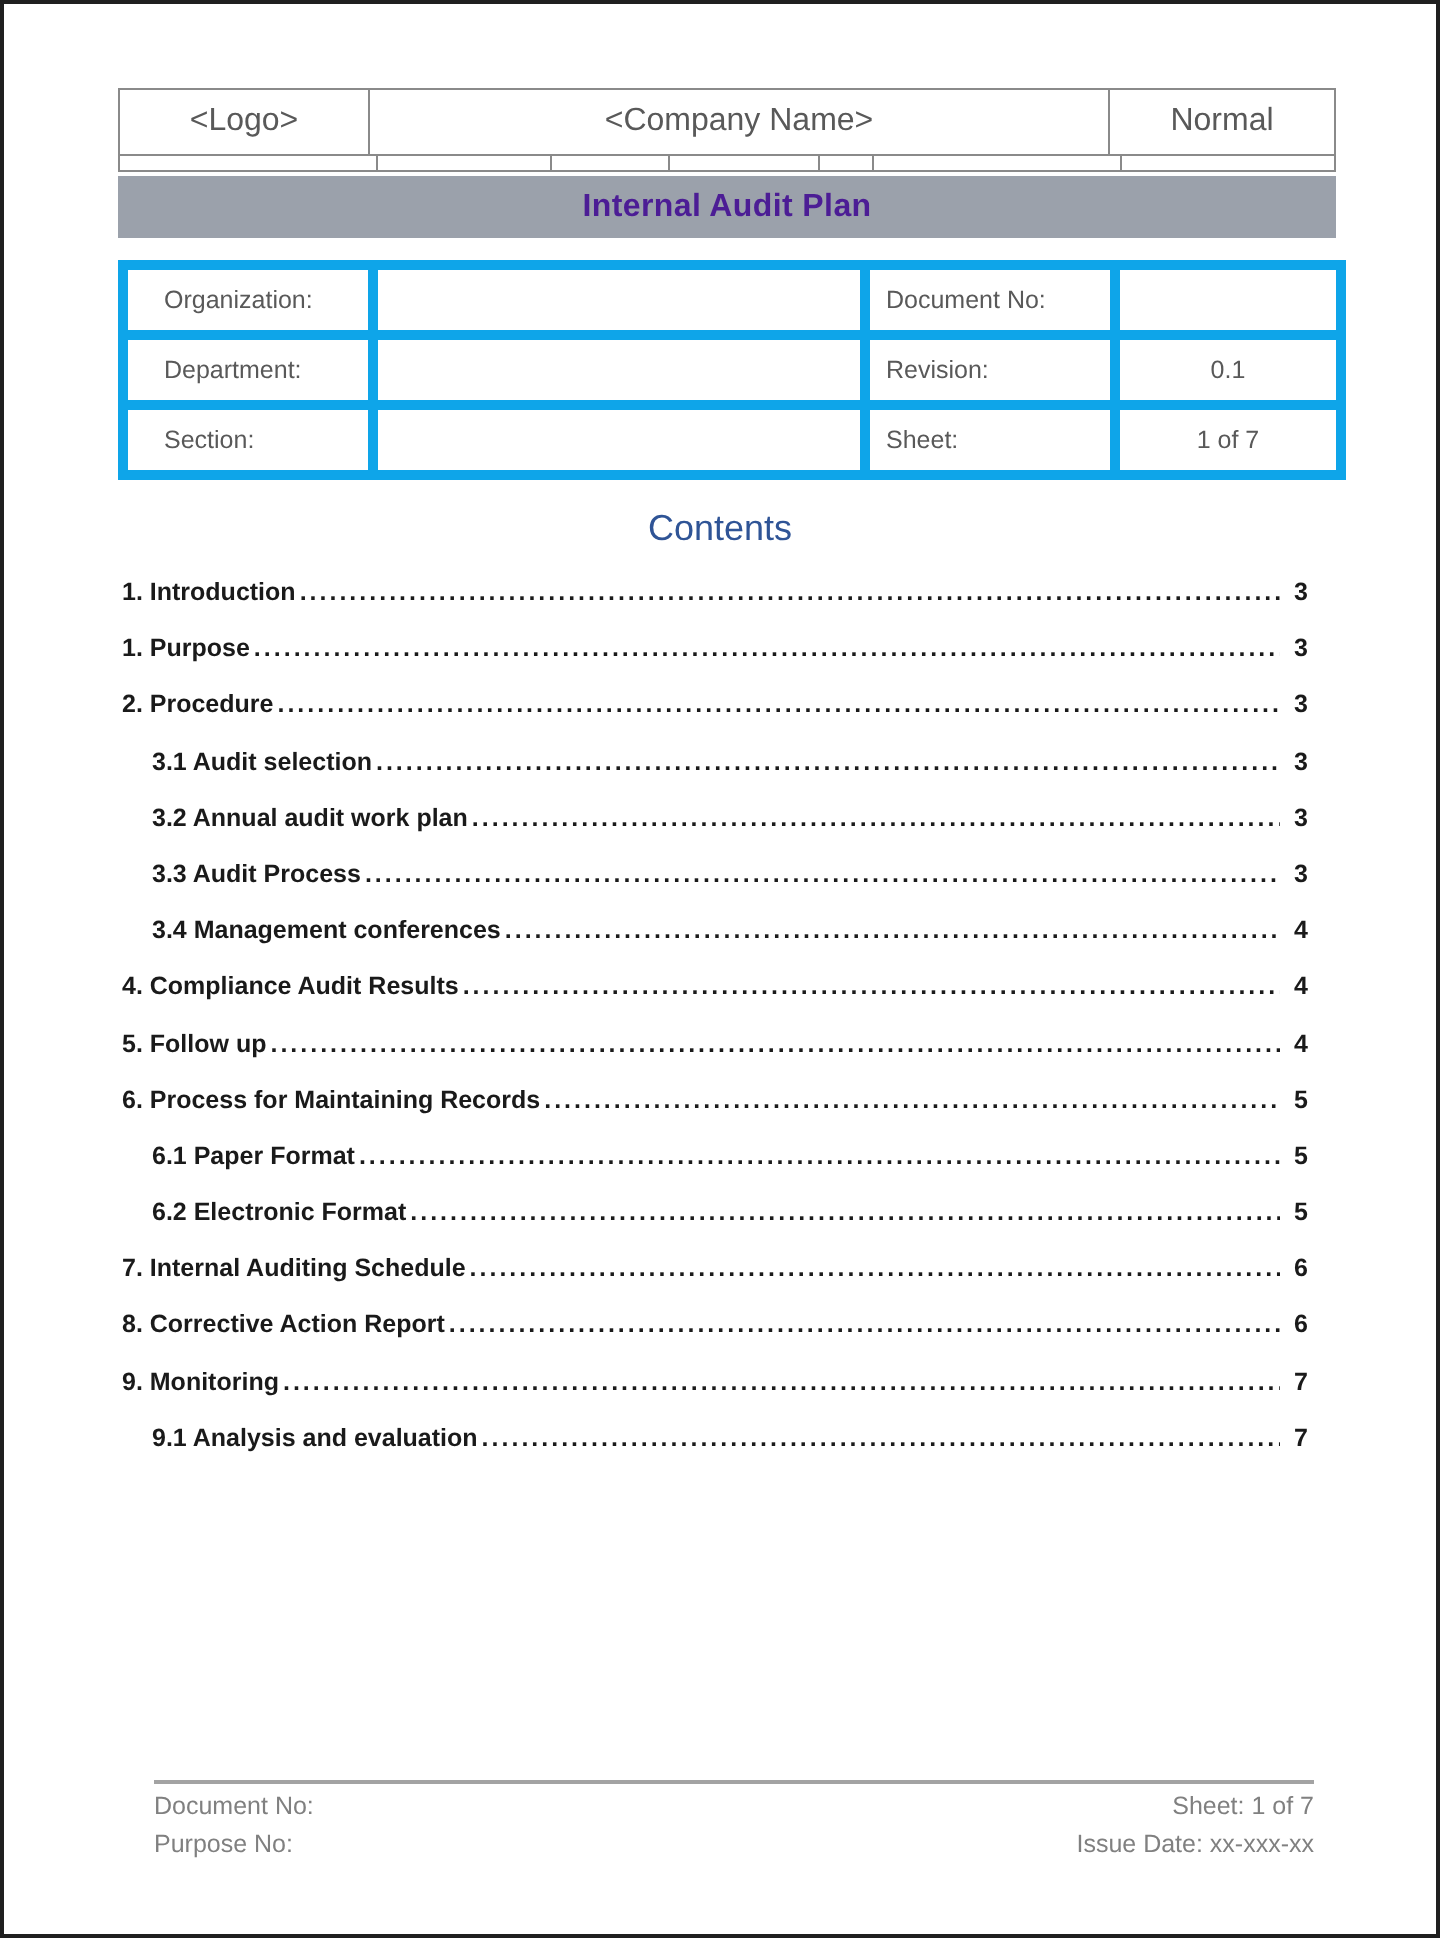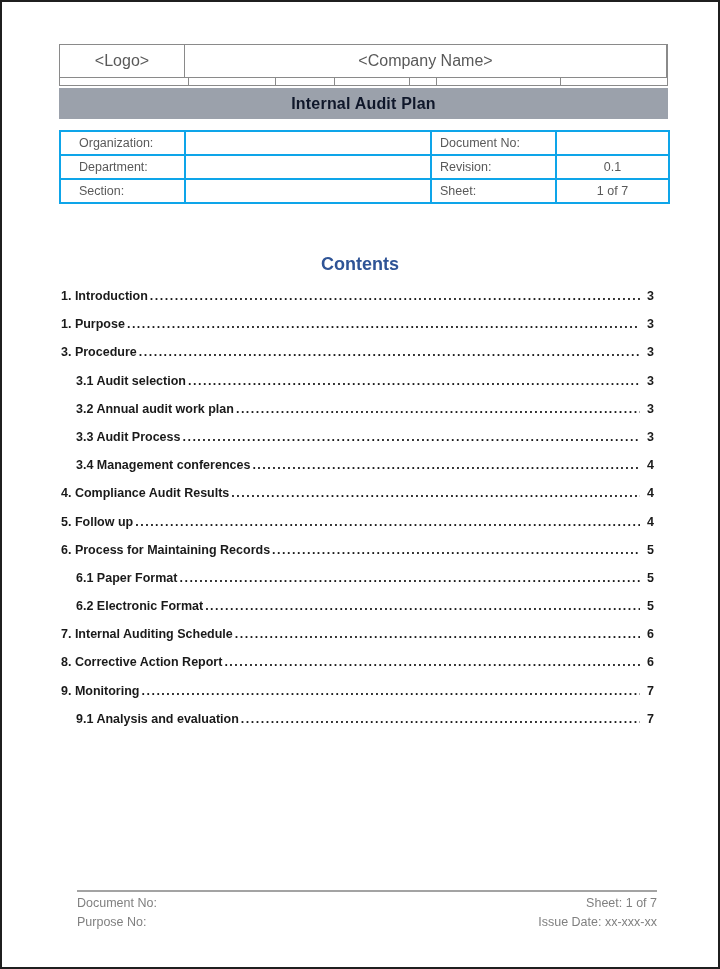--- a/index.html
+++ b/index.html
@@ -40,46 +40,46 @@
     position: absolute; top: 0; width: 1px; height: 7px; background: #8a8a8a;
   }
 
   .title-bar {
     margin-top: 2px;
     height: 31px;
     background: #9ba1ab;
     display: flex; align-items: center; justify-content: center;
   }
   .title-bar .doc-title {
-    color: #0f172a; font-weight: bold; font-size: 16px; letter-spacing: 0.2px;
+    color: #4c1d95; font-weight: bold; font-size: 16px; letter-spacing: 0.2px;
   }
 
   
   .meta-table {
     position: absolute; left: 57px; top: 128px; width: 609px;
     border-collapse: collapse; table-layout: fixed;
   }
   .meta-table td {
-    border: 2px solid #0ea5e9;
-    height: 24px;
+    border: 5px solid #0ea5e9;
+    height: 35px;
     font-size: 12.5px;
     color: #595959;
     padding: 0 4px 0 8px;
     vertical-align: middle;
   }
   .meta-table td.lbl1 { width: 125px; padding-left: 18px; }
   .meta-table td.val1 { width: 246px; }
   .meta-table td.lbl2 { width: 125px; }
   .meta-table td.val2 { width: 113px; text-align: center; padding: 0; }
 
   
   .contents-heading {
     position: absolute; top: 252px; left: 0; width: 100%;
     text-align: center;
-    color: #2f5496; font-size: 18px; font-weight: 700;
+    color: #2f5496; font-size: 18px; font-weight: 400;
   }
 
   .toc {
     position: absolute; left: 59px; top: 287px; width: 593px;
   }
   .toc-row {
     display: flex; align-items: baseline;
     height: 28.2px;
     font-size: 12.5px; font-weight: 700; color: #1a1a1a;
     cursor: pointer;
@@ -108,20 +108,21 @@
 </style>
 </head>
 <body>
 
 <div class="page">
 
   <div class="header-block">
     <div class="header-row">
       <div class="header-cell cell-logo">&lt;Logo&gt;</div>
       <div class="header-cell cell-company">&lt;Company Name&gt;</div>
+      <div class="header-cell cell-badge">Normal</div>
     </div>
     <div class="tick-strip">
       <span class="tick" style="left:128px"></span>
       <span class="tick" style="left:215px"></span>
       <span class="tick" style="left:274px"></span>
       <span class="tick" style="left:349px"></span>
       <span class="tick" style="left:376px"></span>
       <span class="tick" style="left:500px"></span>
     </div>
     <div class="title-bar" style="background: rgb(155, 161, 171);">
@@ -161,21 +162,21 @@
       <span class="toc-page">3</span>
     </div>
 
     <div class="toc-row level-1">
       <span class="toc-label">1. Purpose</span>
       <span class="toc-dots"></span>
       <span class="toc-page">3</span>
     </div>
 
     <div class="toc-row level-1">
-      <span class="toc-label">3. Procedure</span>
+      <span class="toc-label">2. Procedure</span>
       <span class="toc-dots"></span>
       <span class="toc-page">3</span>
     </div>
 
     <div class="toc-row level-2">
       <span class="toc-label">3.1 Audit selection</span>
       <span class="toc-dots"></span>
       <span class="toc-page">3</span>
     </div>
 

